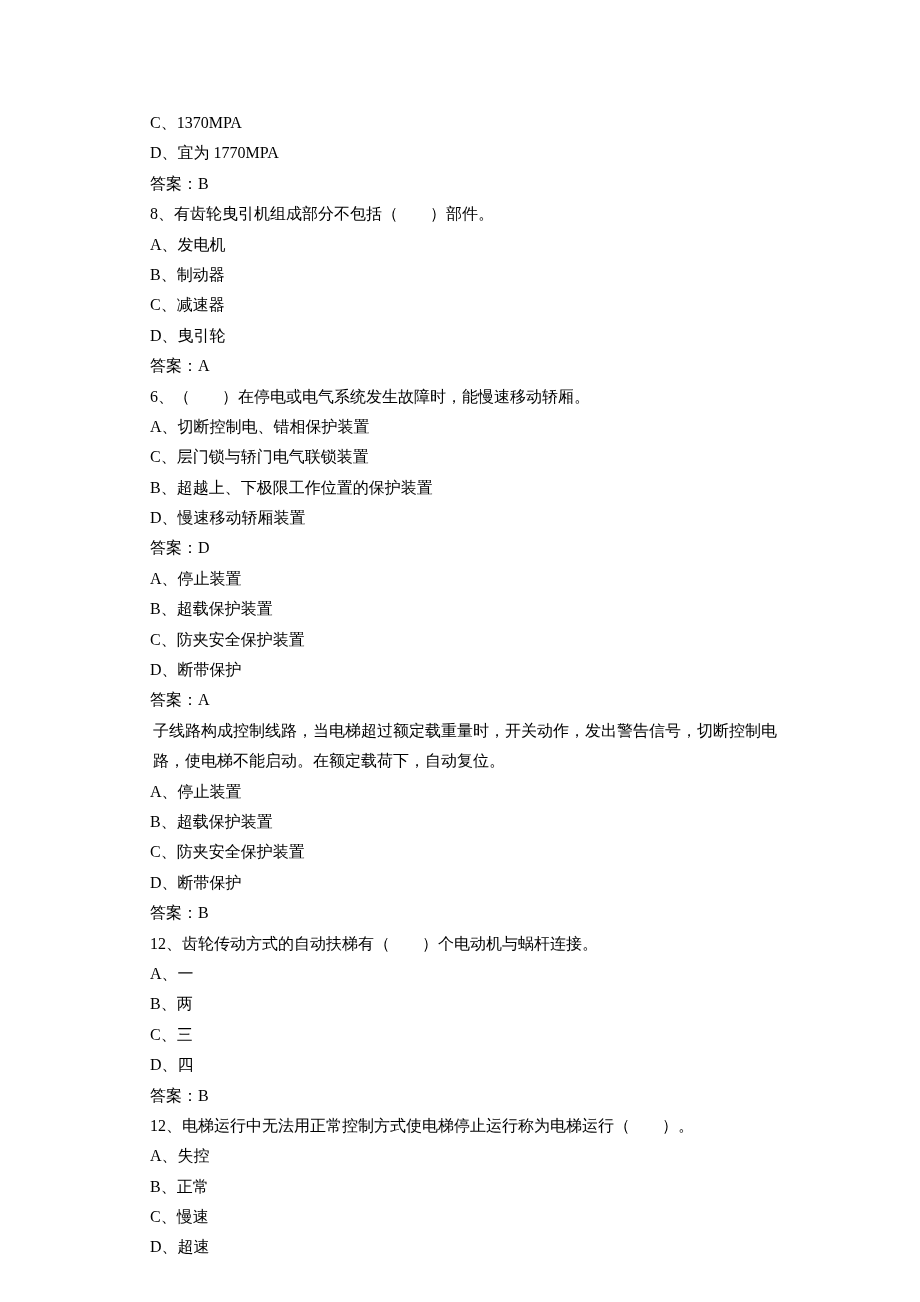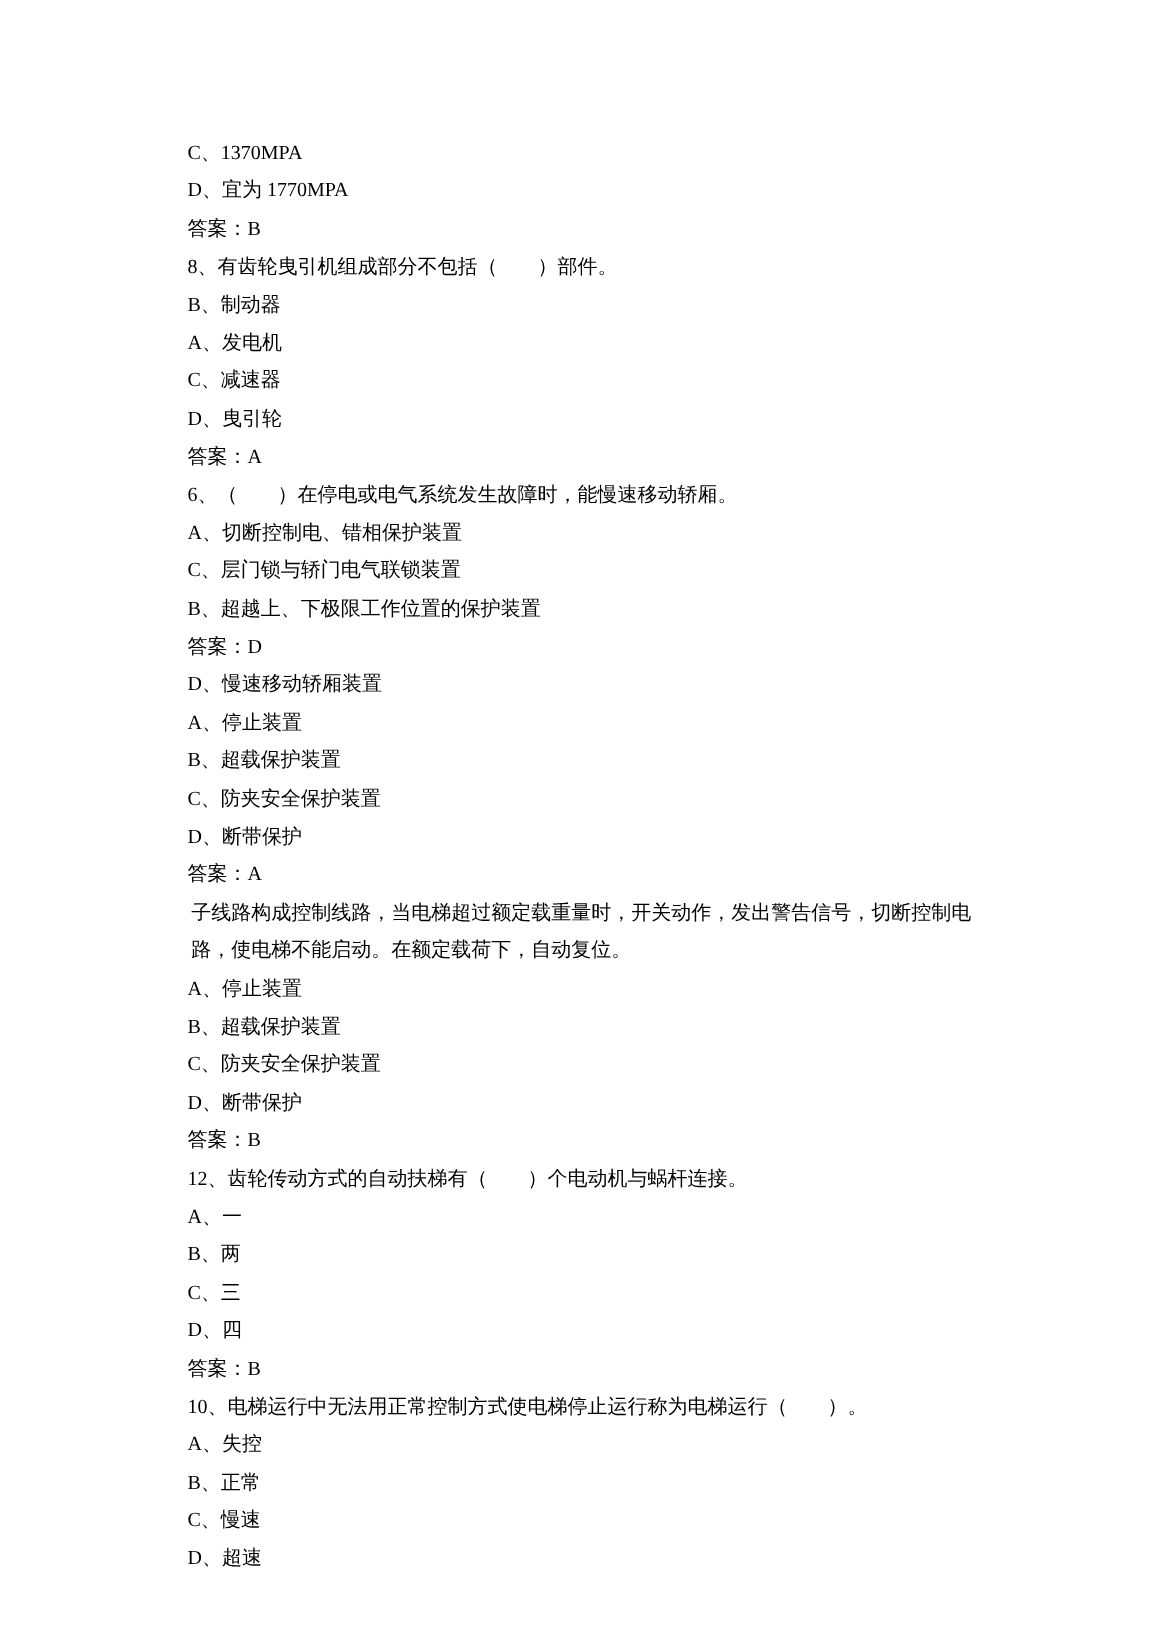--- a/index.html
+++ b/index.html
@@ -31,50 +31,50 @@
 </style>
 </head>
 <body>
 
 <div class="page">
 
   <p class="indent">C、1370MPA</p>
   <p class="indent">D、宜为 1770MPA</p>
   <p class="indent">答案：B</p>
   <p class="indent">8、有齿轮曳引机组成部分不包括（　　）部件。</p>
+  <p class="indent">A、发电机</p>
   <p class="indent">B、制动器</p>
-  <p class="indent">A、发电机</p>
   <p class="indent">C、减速器</p>
   <p class="indent">D、曳引轮</p>
   <p class="indent">答案：A</p>
   <p class="indent">6、（　　）在停电或电气系统发生故障时，能慢速移动轿厢。</p>
   <p class="indent">A、切断控制电、错相保护装置</p>
   <p class="indent">C、层门锁与轿门电气联锁装置</p>
   <p class="indent">B、超越上、下极限工作位置的保护装置</p>
+  <p class="indent">D、慢速移动轿厢装置</p>
   <p class="indent">答案：D</p>
-  <p class="indent">D、慢速移动轿厢装置</p>
   <p class="indent">A、停止装置</p>
   <p class="indent">B、超载保护装置</p>
   <p class="indent">C、防夹安全保护装置</p>
   <p class="indent">D、断带保护</p>
   <p class="indent">答案：A</p>
 
   <p class="cont-line">子线路构成控制线路，当电梯超过额定载重量时，开关动作，发出警告信号，切断控制电</p>
   <p class="cont-line">路，使电梯不能启动。在额定载荷下，自动复位。</p>
 
   <p class="indent">A、停止装置</p>
   <p class="indent">B、超载保护装置</p>
   <p class="indent">C、防夹安全保护装置</p>
   <p class="indent">D、断带保护</p>
   <p class="indent">答案：B</p>
   <p class="indent">12、齿轮传动方式的自动扶梯有（　　）个电动机与蜗杆连接。</p>
   <p class="indent">A、一</p>
   <p class="indent">B、两</p>
   <p class="indent">C、三</p>
   <p class="indent">D、四</p>
   <p class="indent">答案：B</p>
-  <p class="indent">10、电梯运行中无法用正常控制方式使电梯停止运行称为电梯运行（　　）。</p>
+  <p class="indent">12、电梯运行中无法用正常控制方式使电梯停止运行称为电梯运行（　　）。</p>
   <p class="indent">A、失控</p>
   <p class="indent">B、正常</p>
   <p class="indent">C、慢速</p>
   <p class="indent">D、超速</p>
 
 </div>
 
 </body></html>

